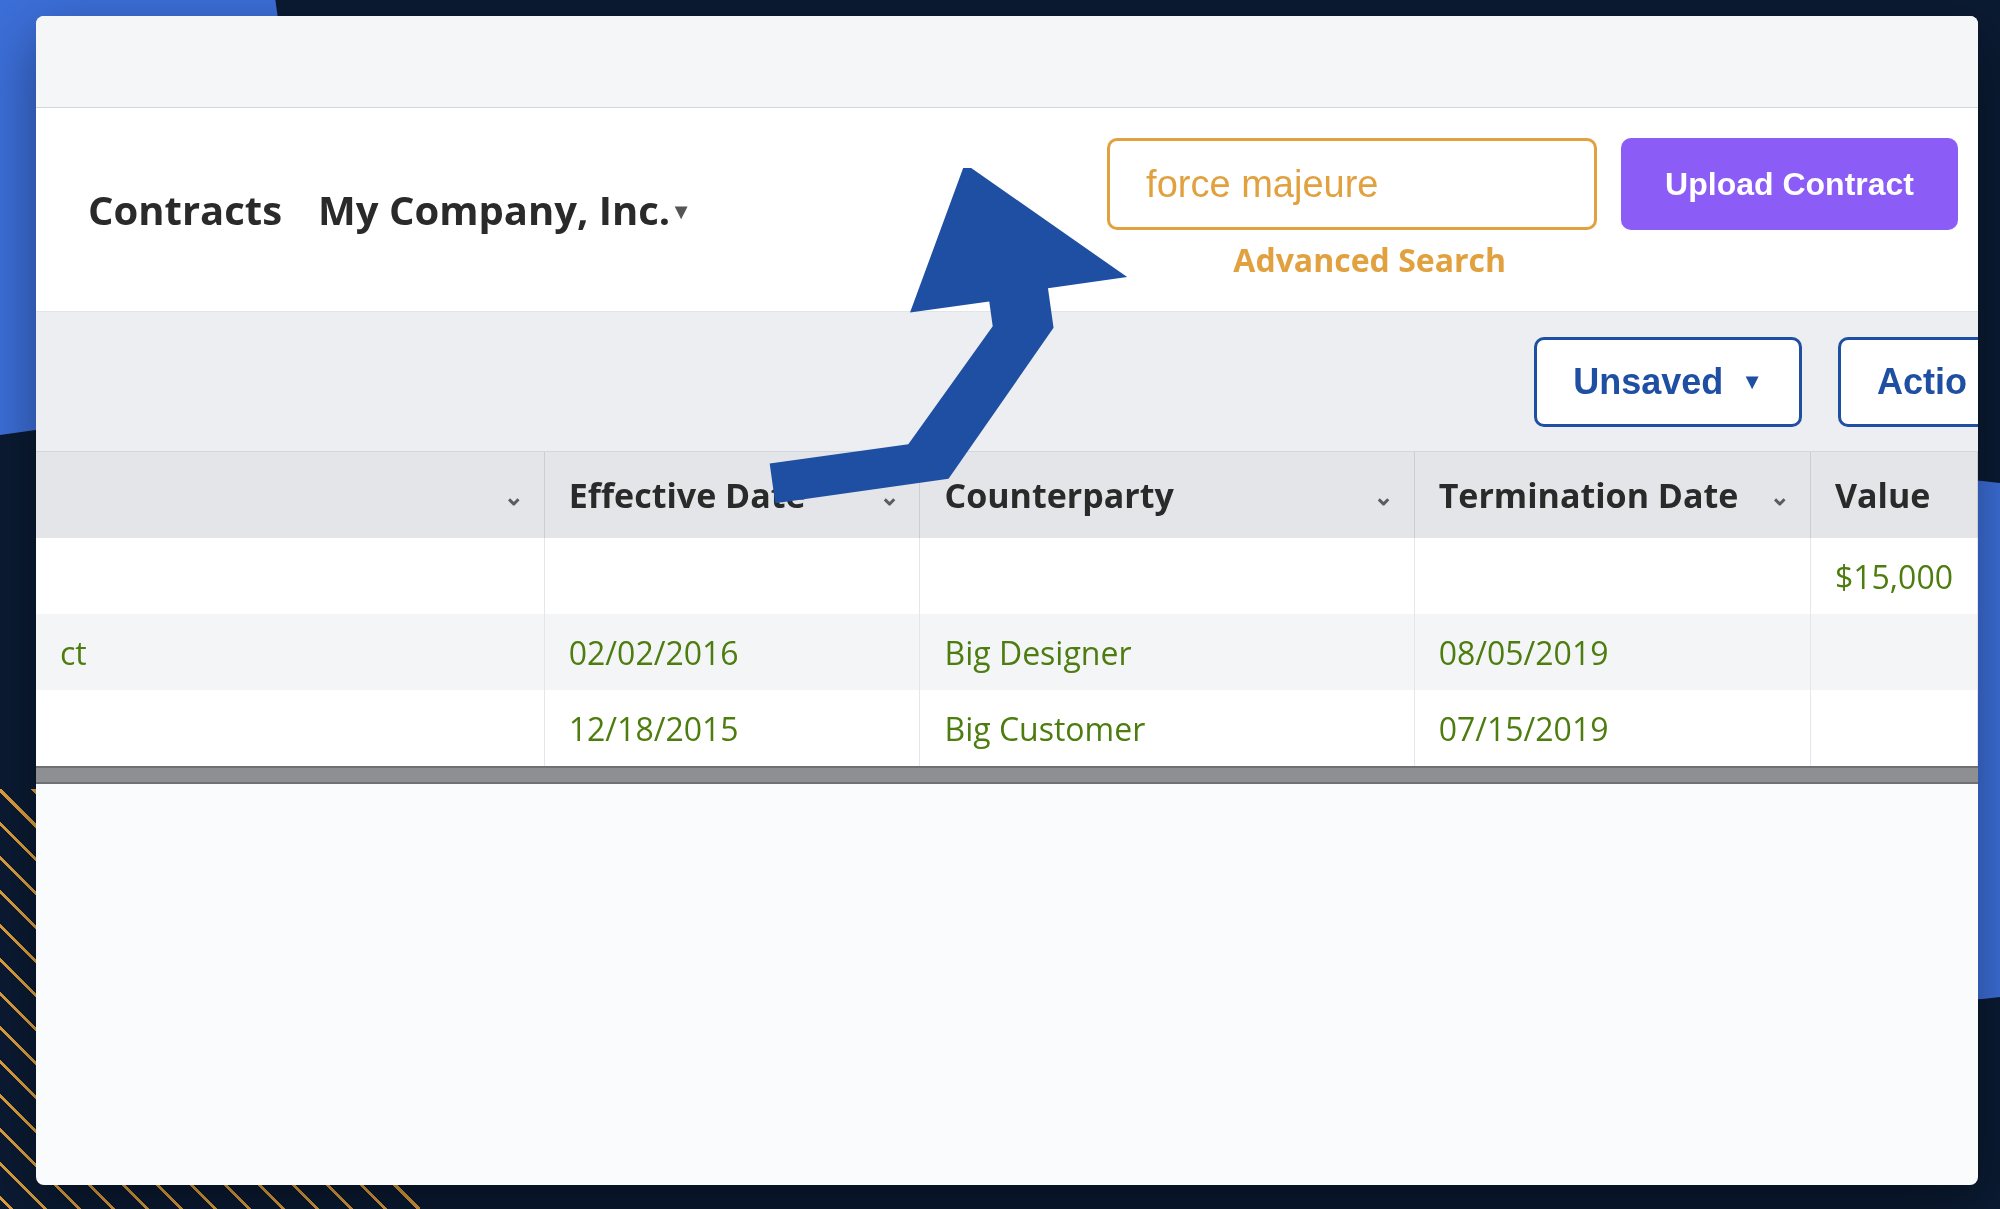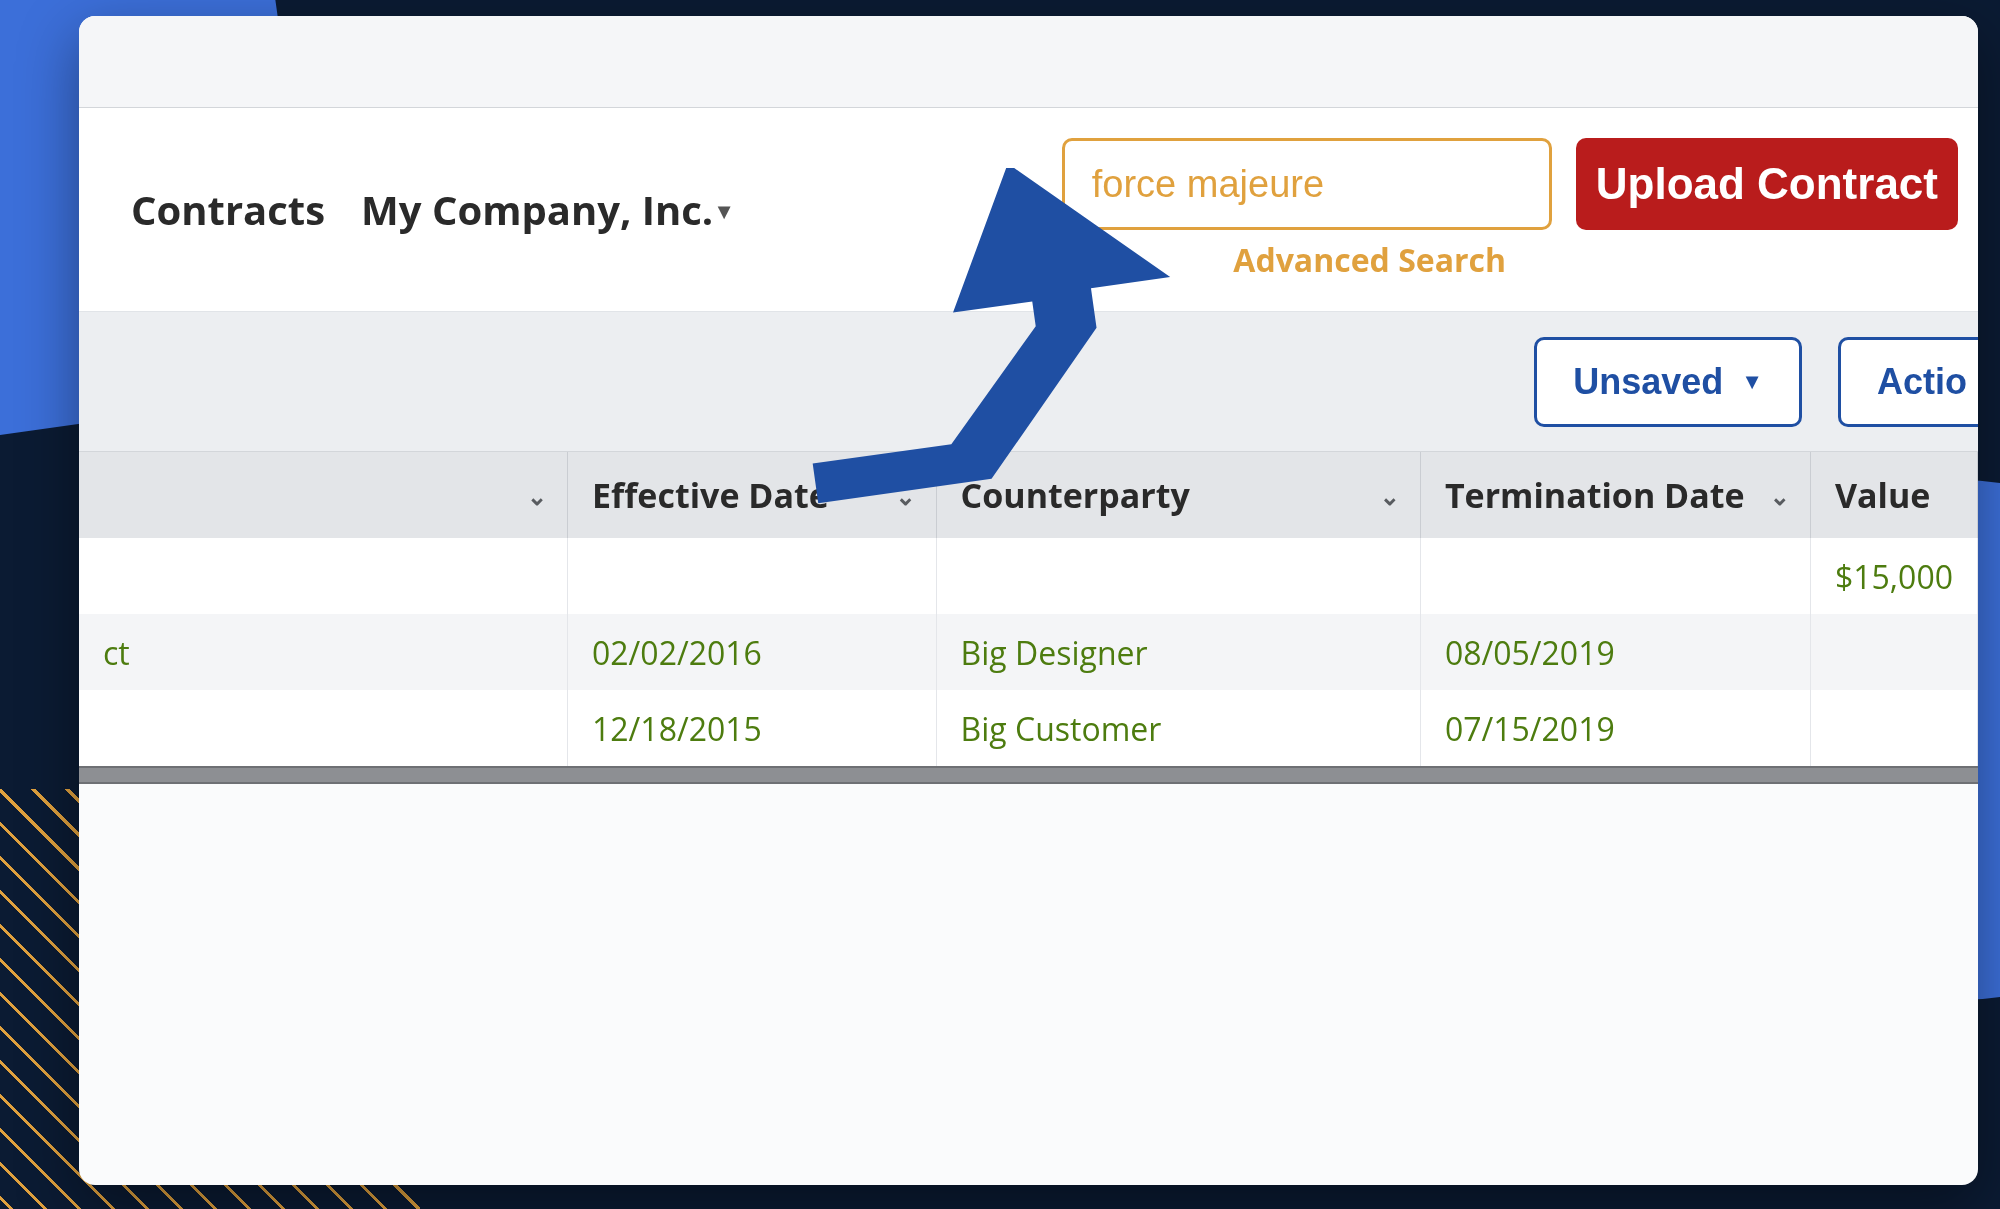--- a/index.html
+++ b/index.html
@@ -57,25 +57,24 @@
       );
     }
 
     .panel {
       position: absolute;
       top: 16px;
       left: 36px;
       right: 22px;
       bottom: 24px;
       background: #fafbfc;
-      border-radius: 16px;
+      border-radius: 8px;
       box-shadow: 0 20px 60px rgba(0,0,0,0.4);
       overflow: hidden;
       z-index: 2;
-      margin-left: 43px;
     }
 
     .panel-spacer {
       height: 92px;
       background: #f5f6f8;
       border-bottom: 1px solid #d3d6da;
     }
 
     
     .header {
@@ -123,21 +122,21 @@
     }
 
     .search-box {
       display: flex;
       align-items: center;
       width: 490px;
       height: 92px;
       border: 3px solid #e0a13e;
       border-radius: 10px;
       background: #fff;
-      padding: 0 27px;
+      padding: 0 36px;
     }
 
     .search-input {
       flex: 1;
       border: none;
       outline: none;
       font-size: 38px;
       color: #e0a13e;
       font-weight: 400;
       background: transparent;
@@ -149,26 +148,26 @@
 
     .clear-icon {
       font-size: 36px;
       font-weight: 700;
       color: #e0a13e;
       cursor: pointer;
     }
 
     .upload-btn {
       height: 92px;
-      padding: 0 20px;
-      background: #b91c1c;
+      padding: 0 44px;
+      background: #8b5cf6;
       color: #ffffff;
       border: none;
       border-radius: 10px;
-      font-size: 44px;
+      font-size: 32px;
       font-weight: 700;
       cursor: pointer;
       margin-right: 20px;
     }
 
     .advanced-link {
       font-size: 32px;
       font-weight: 700;
       color: #e0a13e;
       margin-right: 472px;

